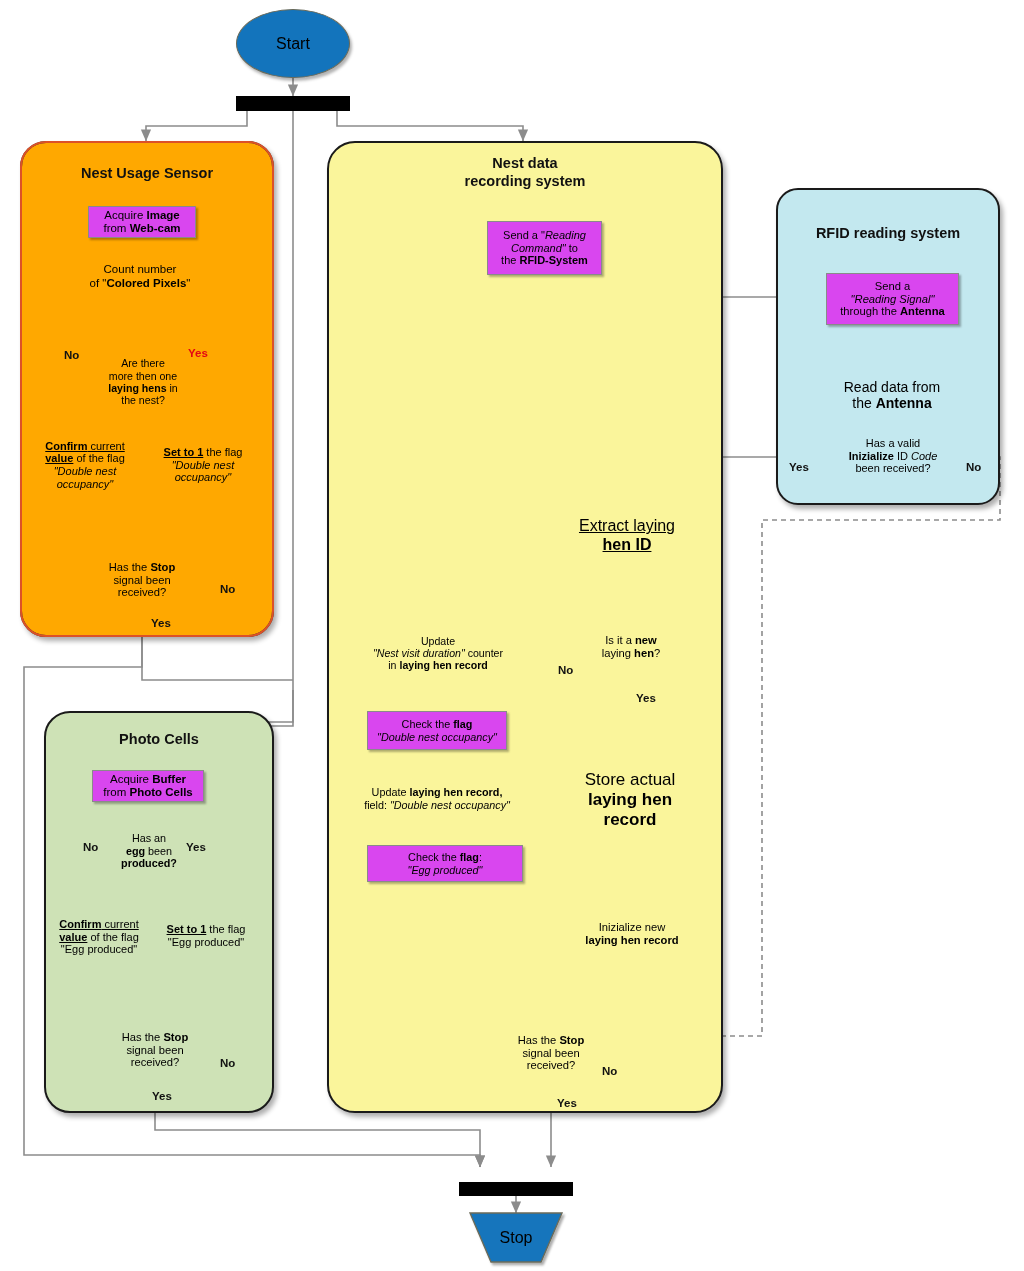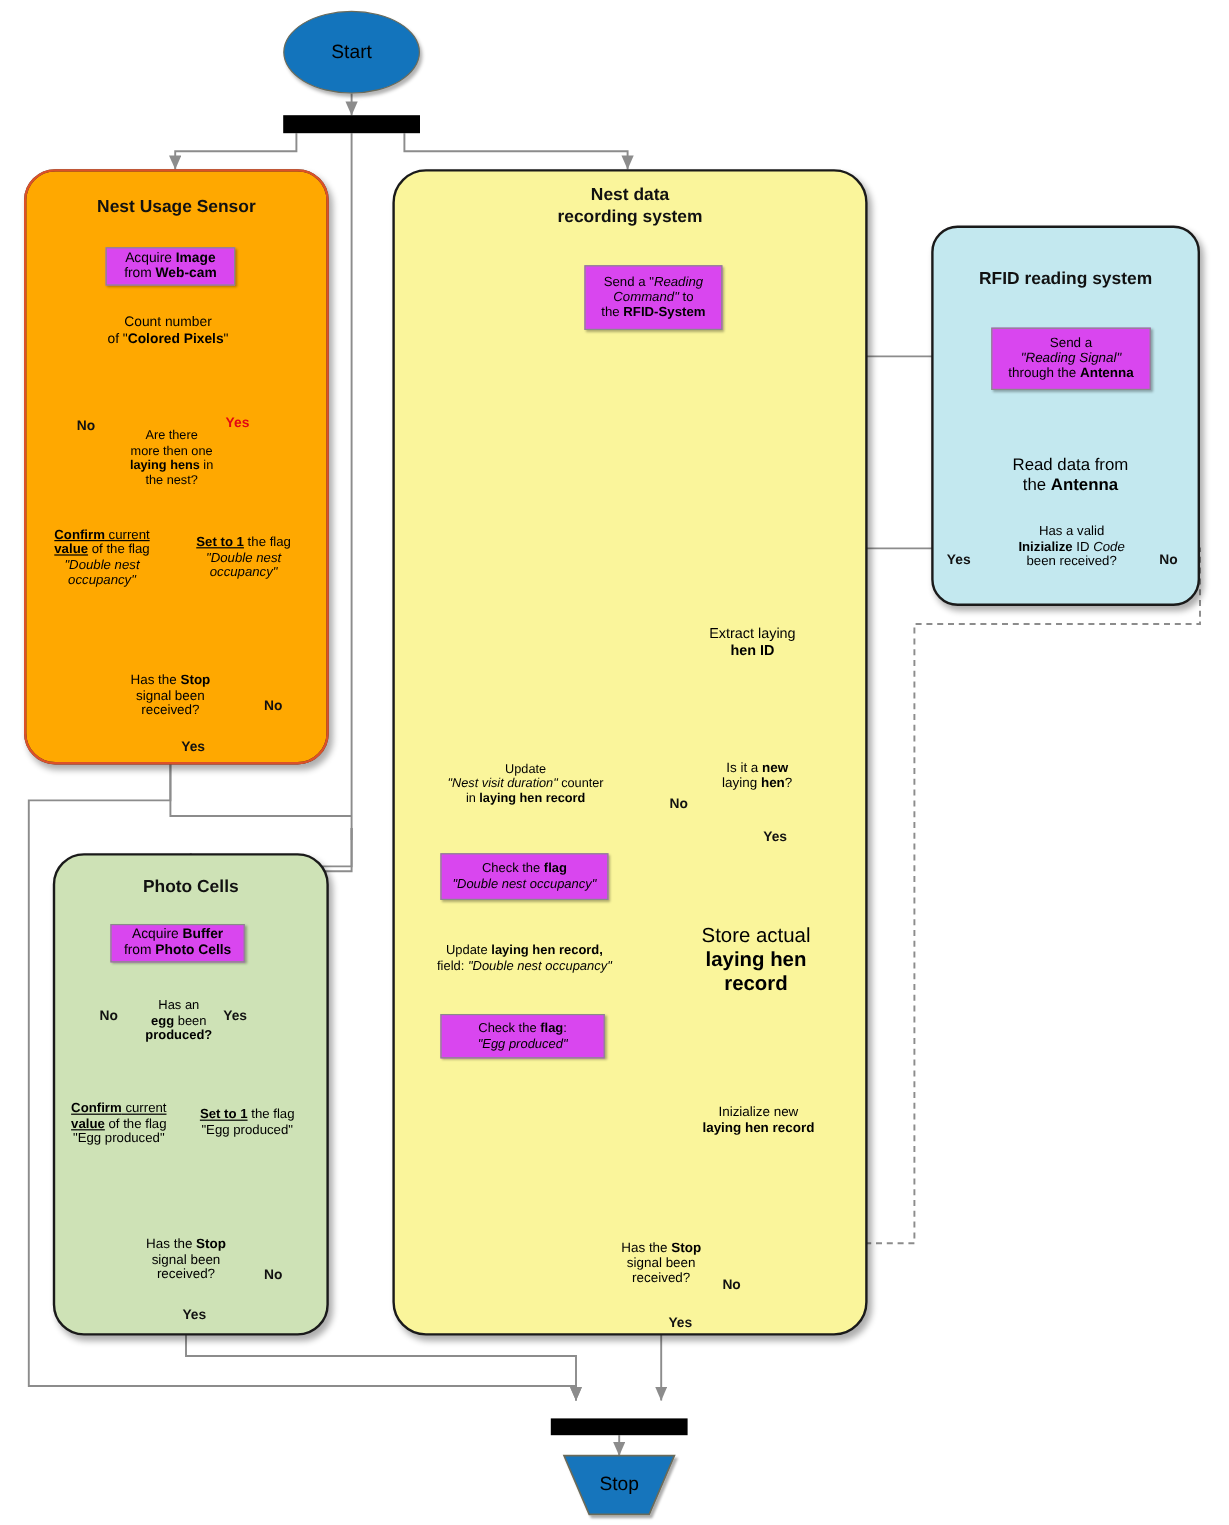--- a/index.html
+++ b/index.html
@@ -328,21 +328,21 @@
   <div class="elbl" style="left:152px;top:1090px;">Yes</div>
 
   <div class="node proc" style="left:487px;top:221px;width:115px;height:54px;font-size:11px;">
     <div class="txt">
       <span>Send a "</span><span class="i">Reading</span><br>
       <span class="i">Command"</span><span> to</span><br>
       <span>the </span><span class="b">RFID-System</span>
     </div>
   </div>
 
-  <div class="node" style="left:577px;top:514px;width:100px;height:44px;font-size:12px;">
+  <div class="node" style="left:577px;top:514px;width:100px;height:44px;font-size:16px;text-decoration:underline;">
     <div class="txt">
       <span>Extract laying</span><br>
       <span class="b">hen ID</span>
     </div>
   </div>
 
   <div class="node" style="left:588px;top:629px;width:86px;height:36px;font-size:11.2px;">
     <div class="txt">
       <span>Is it a </span><span class="b">new</span><br>
       <span>laying </span><span class="b">hen</span><span>?</span>
@@ -378,21 +378,21 @@
     </div>
   </div>
 
   <div class="node" style="left:354px;top:781px;width:166px;height:36px;font-size:10.8px;">
     <div class="txt">
       <span>Update </span><span class="b">laying hen record,</span><br>
       <span>field: </span><span class="i">"Double nest occupancy"</span>
     </div>
   </div>
 
-  <div class="node proc" style="left:367px;top:845px;width:137px;height:37px;font-size:10.8px;">
+  <div class="node proc" style="left:367px;top:845px;width:156px;height:37px;font-size:10.8px;">
     <div class="txt">
       <span>Check the </span><span class="b">flag</span><span>:</span><br>
       <span class="i">"Egg produced"</span>
     </div>
   </div>
 
 
   <div class="node" style="left:501px;top:1029px;width:100px;height:48px;font-size:11.2px;">
     <div class="txt">
       <span>Has the </span><span class="b">Stop</span><br>

